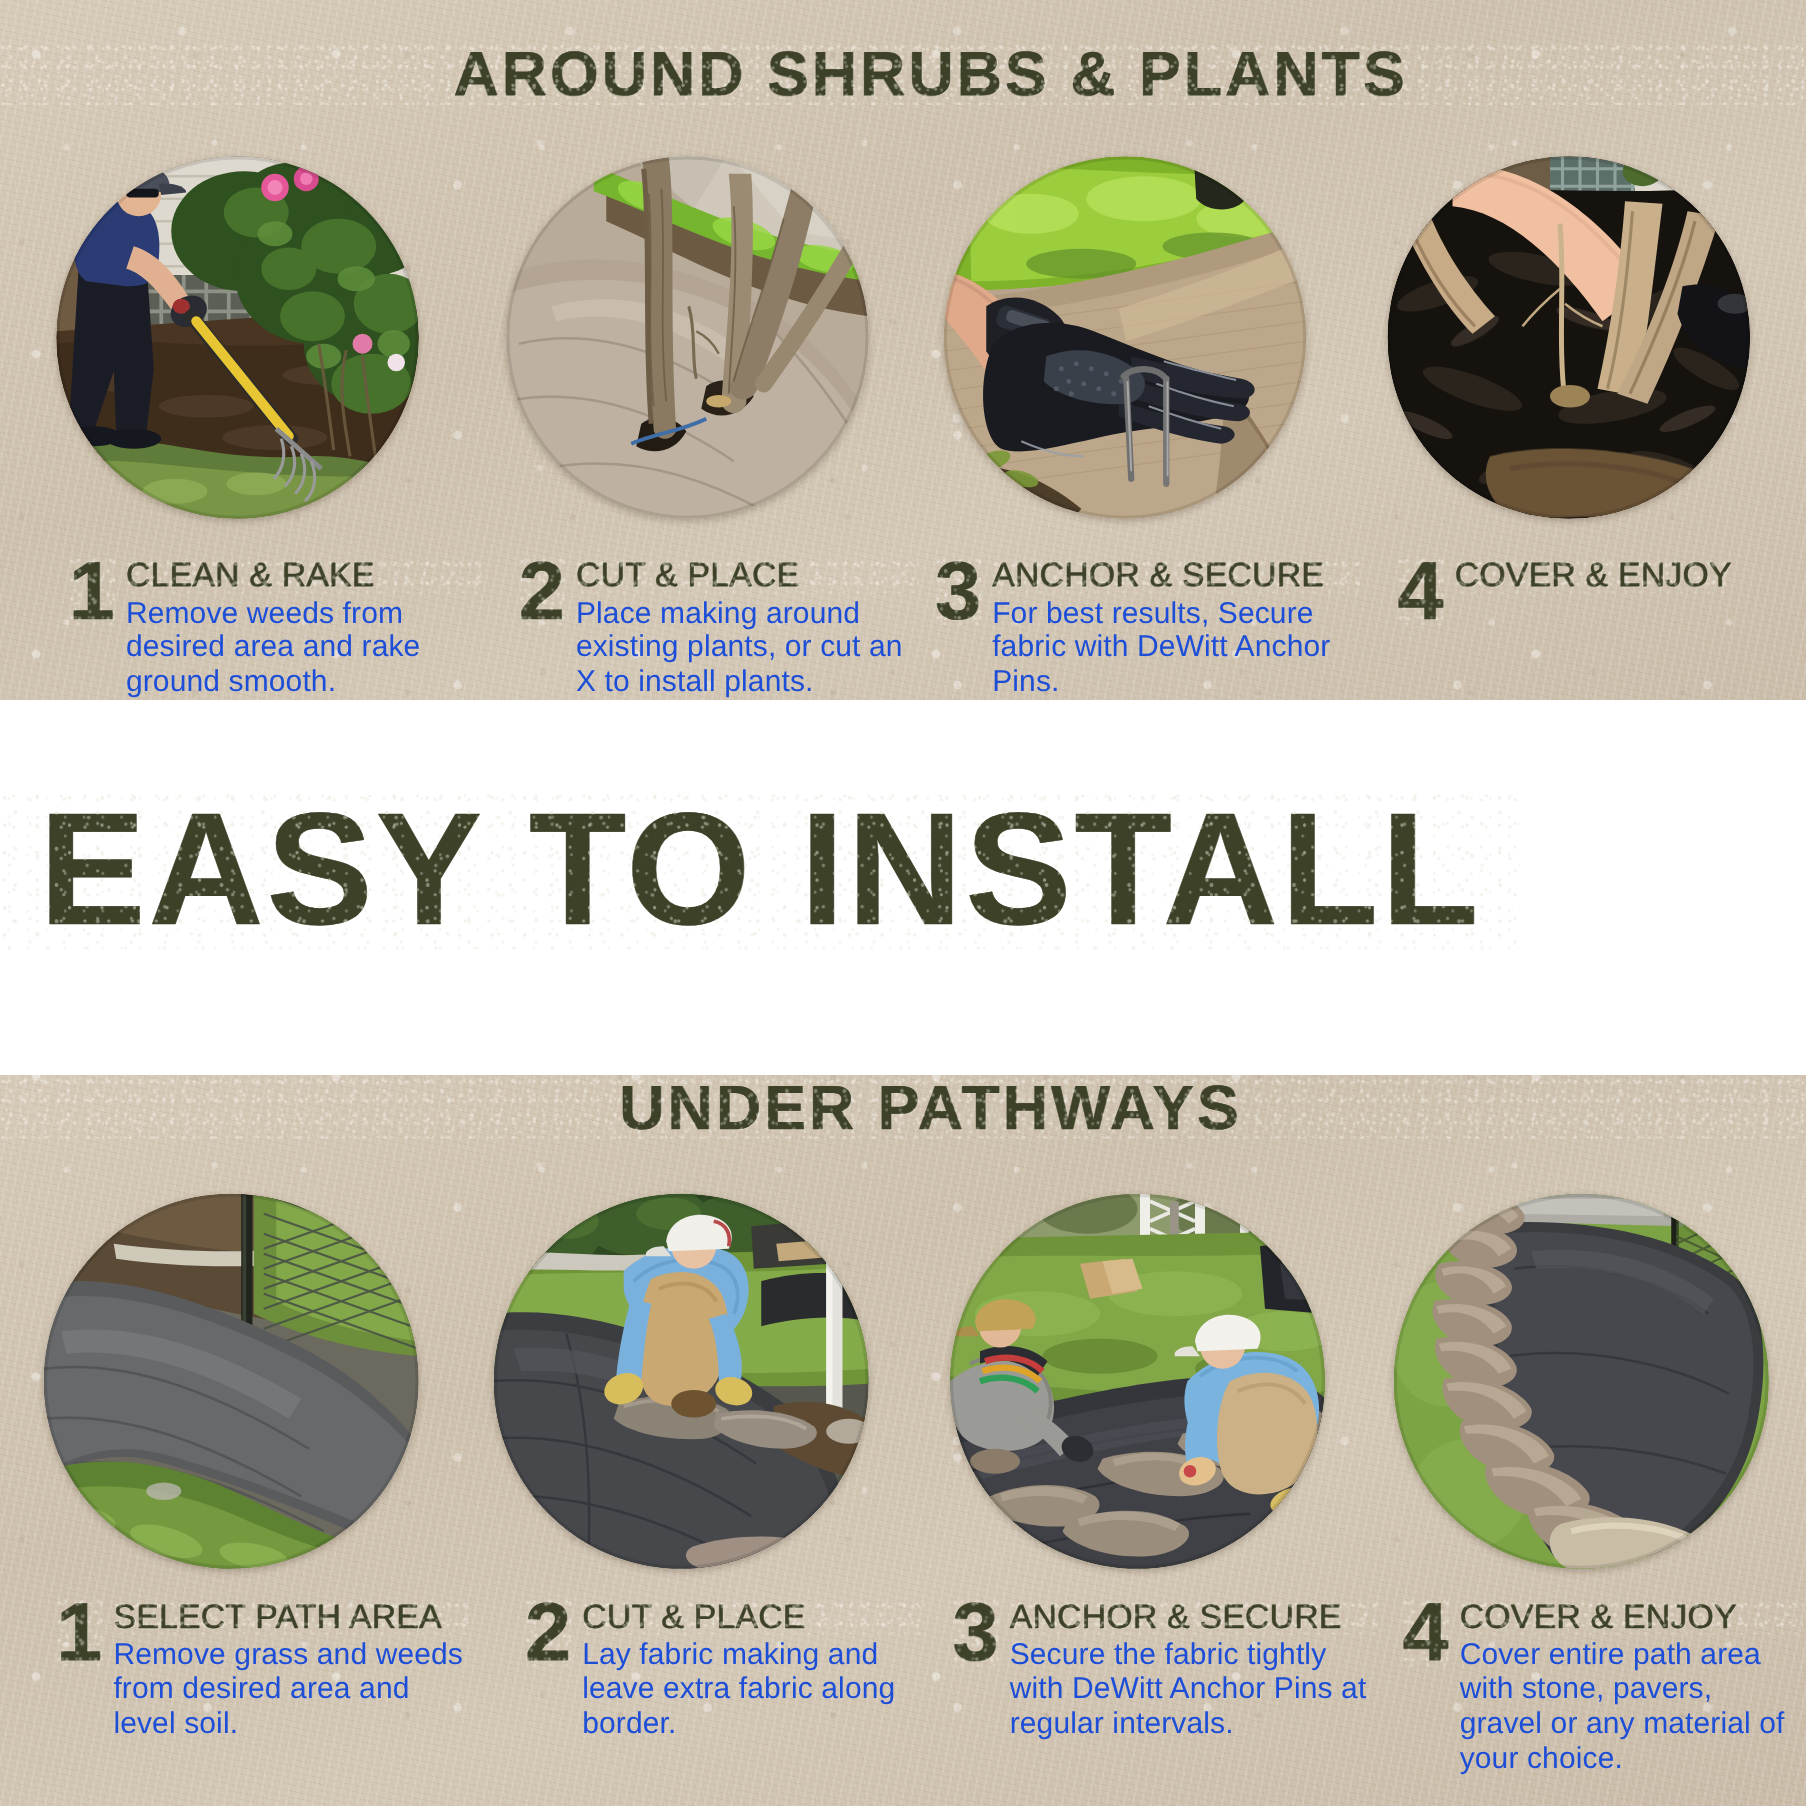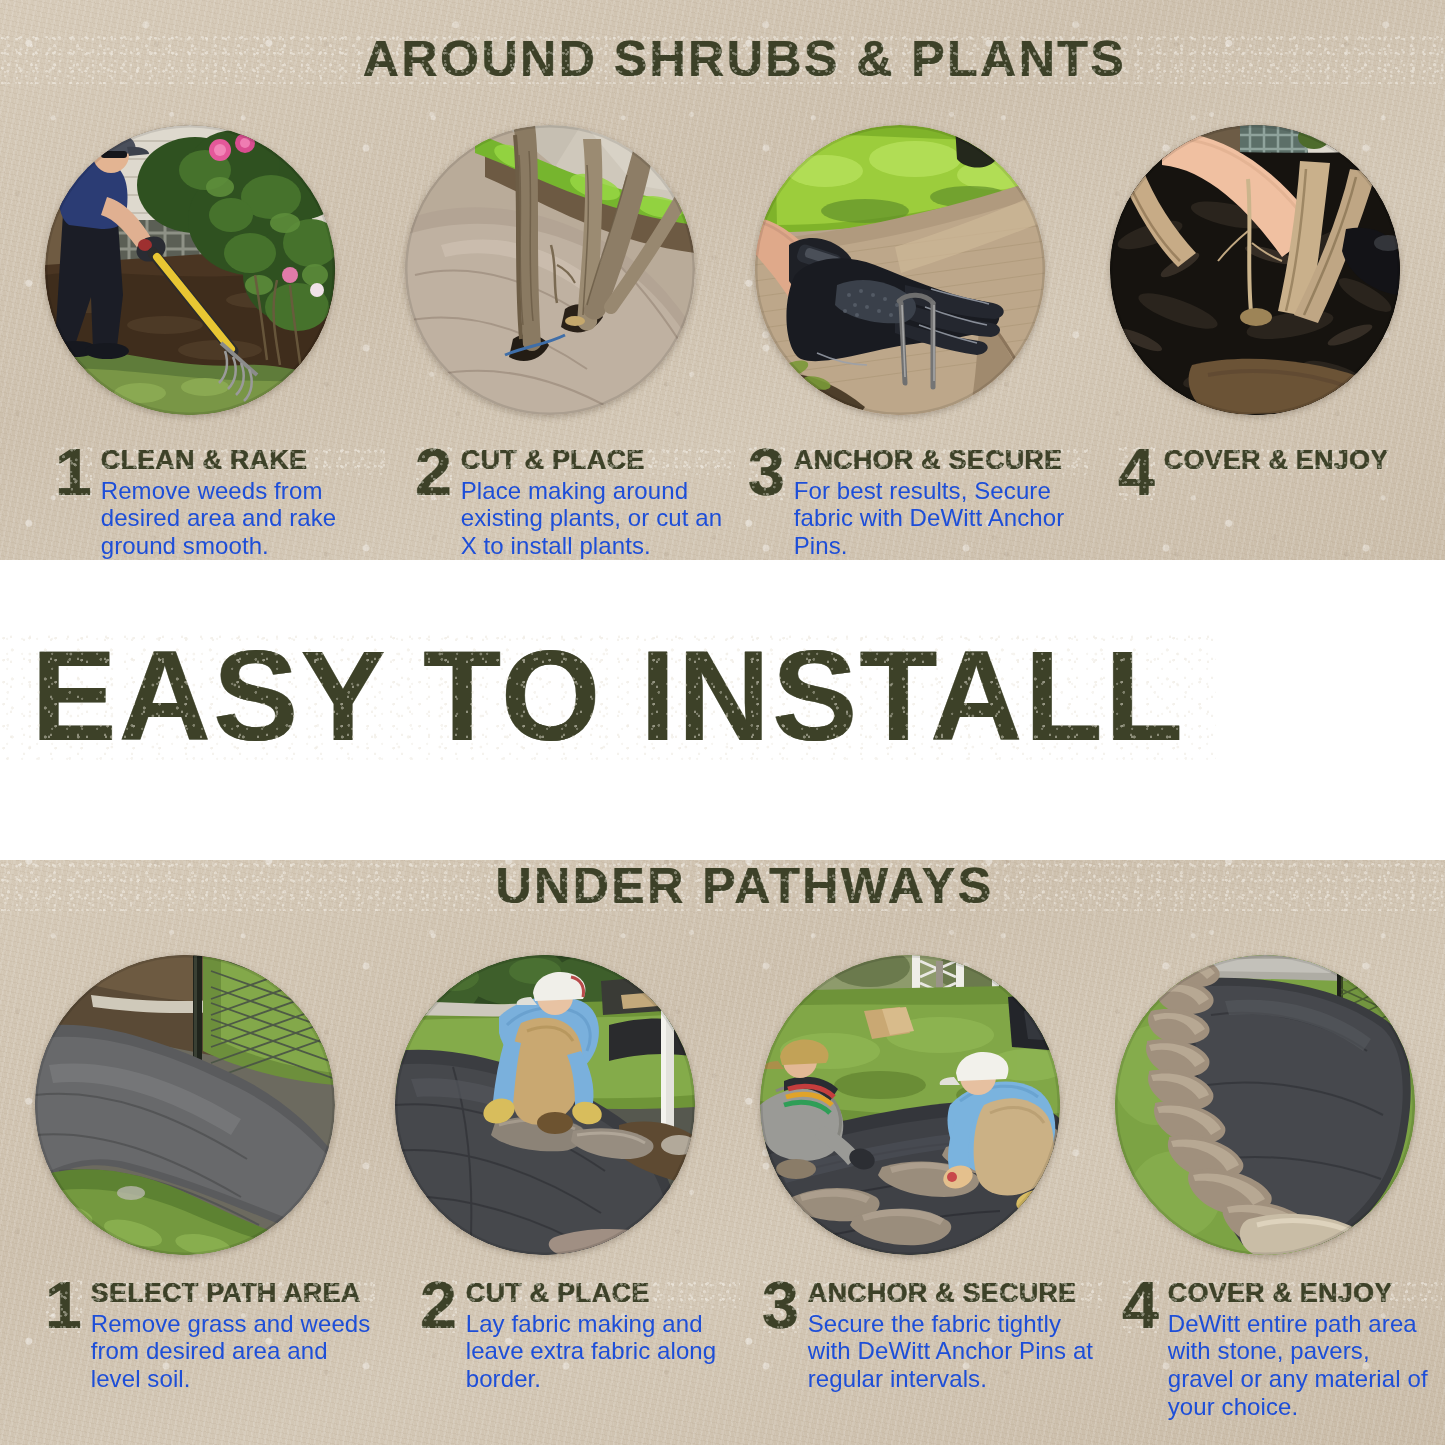--- a/index.html
+++ b/index.html
@@ -125,21 +125,21 @@
     font-weight:900;
     color:#3d4128;
     margin-right:9px;
     flex:0 0 auto;
     letter-spacing:0;
   }
   .step-body { padding-top:2px; }
   .step-head {
     font-size:27px;
     line-height:1.02;
-    font-weight:700;
+    font-weight:400;
     letter-spacing:.2px;
     margin-bottom:2px;
     white-space:nowrap;
   }
   .step-text {
     font-size:24px;
     line-height:1.16;
     color:#1d4ed8;
     letter-spacing:.1px;
   }
@@ -903,15 +903,15 @@
   <div class="step-body">
     <div class="step-head stamp">ANCHOR &amp; SECURE</div>
     <div class="step-text">Secure the fabric tightly with DeWitt Anchor Pins at regular intervals.</div>
   </div>
 </div>
 
 <div class="step" style="left:1122px; top:1278px; width:320px;">
   <div class="step-num stamp">4</div>
   <div class="step-body">
     <div class="step-head stamp">COVER &amp; ENJOY</div>
-    <div class="step-text">DeWitt entire path area with stone, pavers, gravel or any material of your choice.</div>
+    <div class="step-text">Cover entire path area with stone, pavers, gravel or any material of your choice.</div>
   </div>
 </div>
 
 </body></html>

